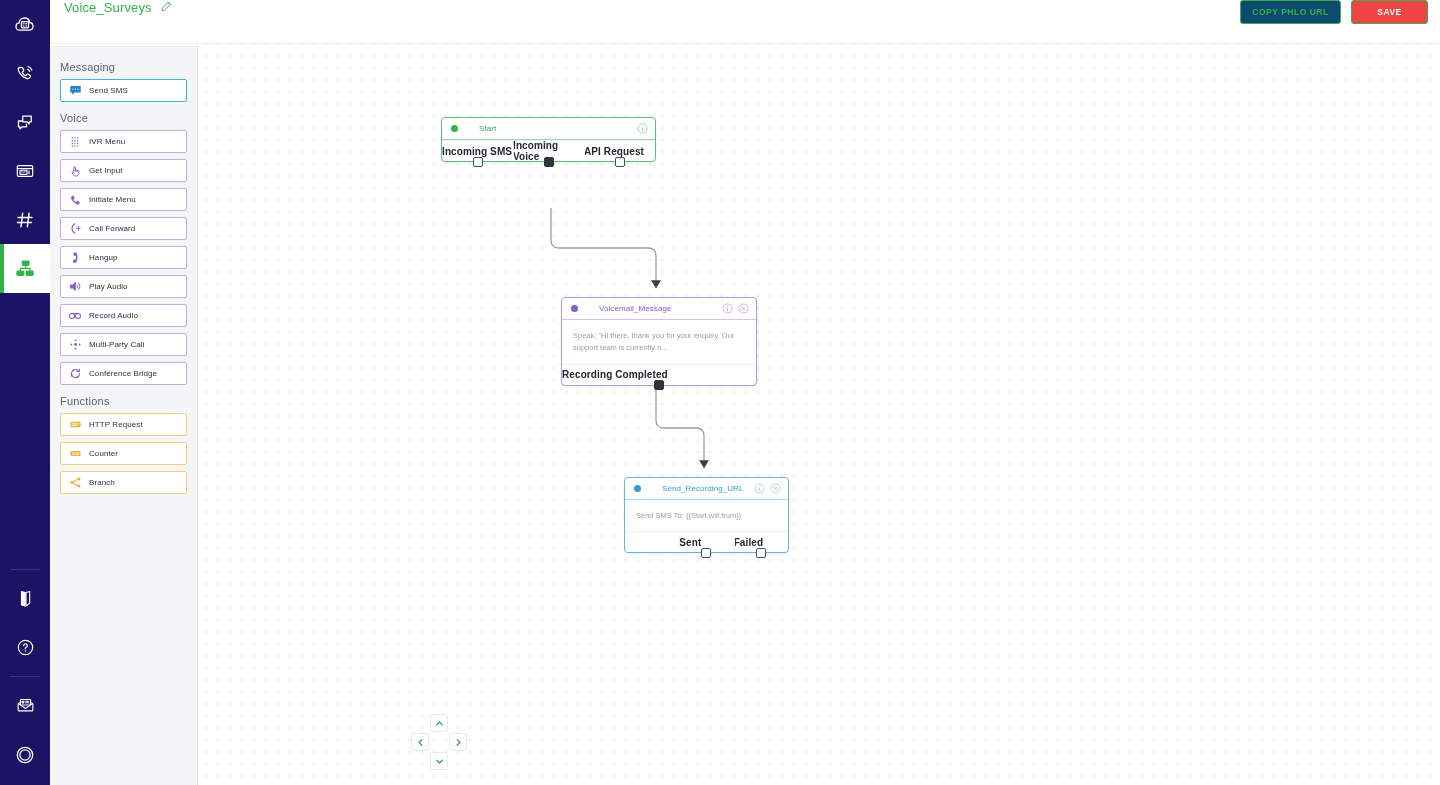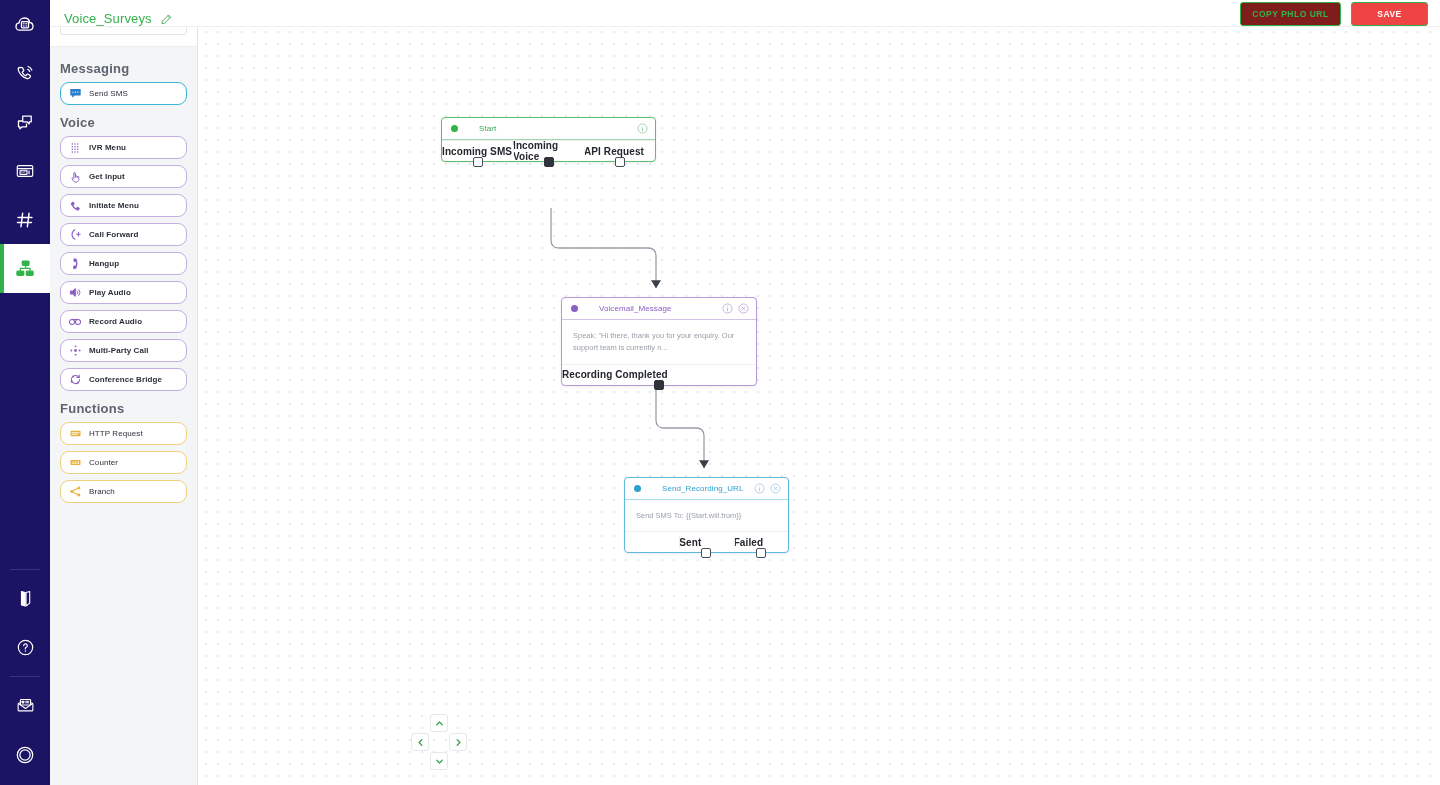--- a/index.html
+++ b/index.html
@@ -59,68 +59,68 @@
     background: #ffffff;
     font-size: 7.5px;
     color: #8b9099;
     padding: 0 7px;
     font-family: "Liberation Sans", sans-serif;
     outline: none;
   }
   .panel-search::placeholder { color: #a8adb6; }
   .panel-body { padding: 10px 0 0 0; overflow: hidden; }
   .group-label {
-    font-size: 13px; color: #5d6470; font-weight: bold;
+    font-size: 11px; color: #5d6470; font-weight: normal;
     padding: 4px 0 6px 10px; letter-spacing: 0.02em;
   }
   .comp {
     height: 23px; margin: 0 10px 6px 10px;
-    border-radius: 9px;
+    border-radius: 2px;
     background: #ffffff;
     display: flex; align-items: center;
     cursor: pointer; position: relative;
   }
   .comp .ci { width: 28px; display: flex; align-items: center; justify-content: center; flex: 0 0 28px; }
   .comp .cl { font-size: 8px; color: #2b3038; letter-spacing: 0.01em; }
   .comp.msg  { border: 1px solid #3db3d6; }
-  .comp.voice{ border: 1px solid #c3aee0; font-weight: bold; }
+  .comp.voice{ border: 1px solid #c3aee0; }
   .comp.func { border: 1px solid #f0cf7e; }
 
   
   .canvas {
     flex: 1 1 auto; position: relative; height: 785px;
     background-color: #ffffff;
     background-image: radial-gradient(circle, #e9eaee 1px, transparent 1.1px);
     background-size: 12px 12px;
     background-position: 2px 2px;
     overflow: hidden;
   }
 
   
   .topbar {
-    position: absolute; top: 0; left: 50px; right: 0; height: 27px;
+    position: absolute; top: 0; left: 50px; right: 0; height: 44px;
     background: #ffffff;
     border-bottom: 1px solid #eceef1;
-    display: flex; align-items: flex-end;
+    display: flex; align-items: flex-start;
     padding: 0 12px 0 14px;
     z-index: 40;
   }
   .phlo-title {
     font-size: 13px; color: #31b34a; font-weight: normal;
     letter-spacing: 0.01em;
   }
   .edit-icon { margin-left: 8px; display: flex; align-items: center; cursor: pointer; }
   .topbar-actions { margin-left: auto; display: flex; align-items: center; gap: 10px; }
   .btn {
     height: 24px; border-radius: 3px; font-size: 8.5px; font-weight: bold;
     letter-spacing: 0.06em; display: flex; align-items: center; justify-content: center;
     cursor: pointer; font-family: "Liberation Sans", sans-serif;
   }
   .btn-outline {
-    border: 1px solid #31b34a; color: #31b34a; background: #7f1d1d; width: 101px;
+    border: 1px solid #31b34a; color: #31b34a; background: #0c4a6e; width: 101px;
   }
   .btn-primary {
     border: 1px solid #31b34a; background: #ef4444; color: #ffffff; width: 77px;
   }
 
   
   .node {
     position: absolute; background: #ffffff; border-radius: 4px;
     box-shadow: 0 1px 3px rgba(20,20,50,0.07);
     z-index: 12;

